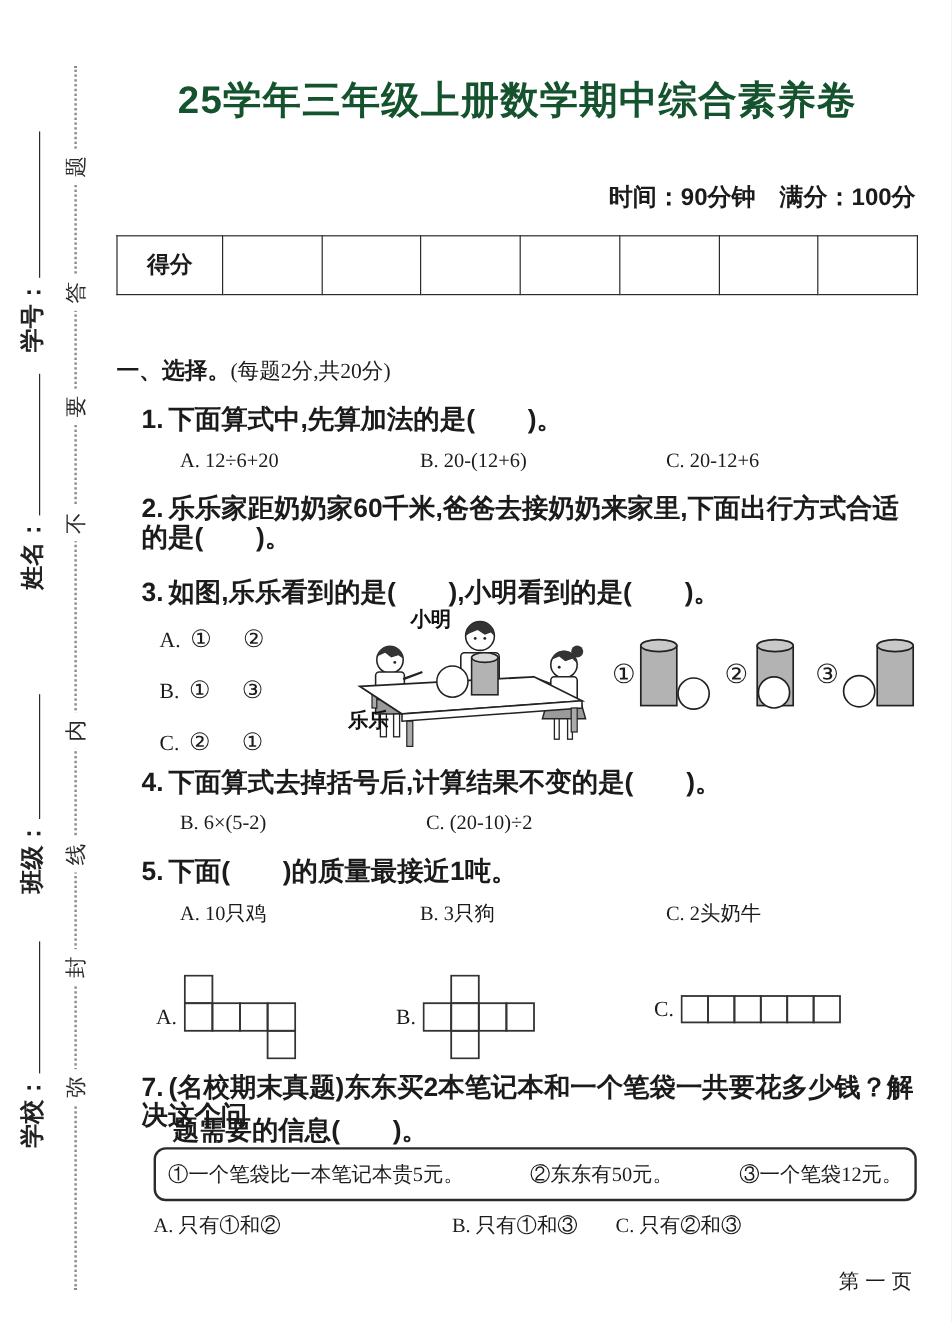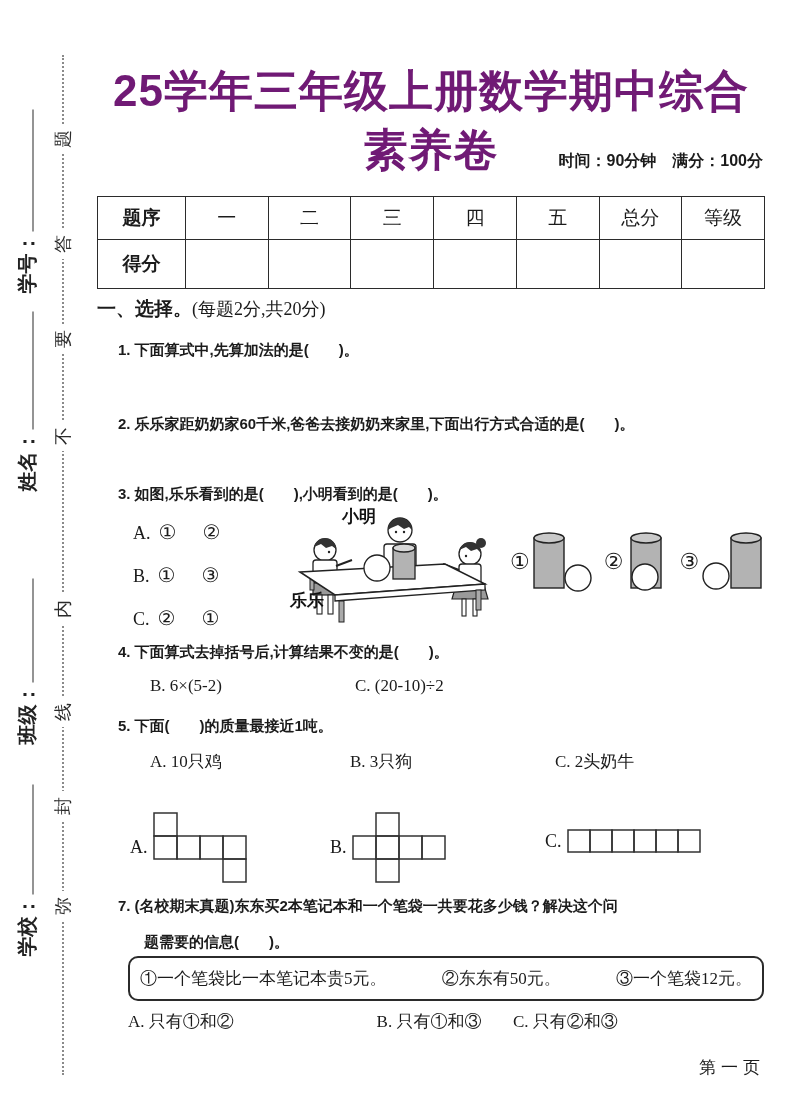--- a/index.html
+++ b/index.html
@@ -13,37 +13,37 @@
   .seal-line .leader{position:absolute;left:0;right:0;top:12px;border-top:2px dotted #8a8a8a;}
   .seal-line .ch{position:absolute;top:0;height:26px;line-height:26px;background:#fff;
                  padding:0 6px;font-size:18px;color:#2a2a2a;}
   .sbl{position:absolute;transform:rotate(-90deg);display:flex;align-items:baseline;
        font-weight:bold;font-size:20px;white-space:nowrap;color:#222;}
   .sbl .line{flex:1;border-bottom:1.7px solid #2a2a2a;height:3px;margin-left:2px;}
 
   
   .content{position:absolute;left:97px;top:0;width:668px;height:1102px;}
   .title{position:absolute;left:0;top:62px;width:100%;text-align:center;
-         font-family:"Liberation Sans",sans-serif;font-weight:bold;font-size:44px;
-         letter-spacing:1px;color:#701a75;}
+         font-family:"Liberation Sans",sans-serif;font-weight:bold;font-size:32px;
+         letter-spacing:1px;color:#14532d;}
   .meta{position:absolute;right:2px;top:151px;font-family:"Liberation Sans",sans-serif;
-        font-weight:bold;font-size:16px;}
+        font-weight:bold;font-size:20px;}
 
   table.score{position:absolute;left:0;top:196px;width:668px;border-collapse:collapse;
               table-layout:fixed;}
   table.score td{border:1.7px solid #2b2b2b;text-align:center;font-size:19px;}
   table.score tr.r1 td{height:40px;}
   table.score tr.r2 td{height:46px;}
   .hd{font-family:"Liberation Sans",sans-serif;font-weight:bold;font-size:18px;}
 
   .section-h{position:absolute;left:0;top:296px;font-size:19px;}
   .section-h .b{font-family:"Liberation Sans",sans-serif;font-weight:bold;}
   .section-h .n{font-size:18px;}
 
-  .q{position:absolute;left:21px;font-size:15px;line-height:24px;}
+  .q{position:absolute;left:21px;font-size:22px;line-height:24px;}
   .q .num{font-family:"Liberation Sans",sans-serif;font-weight:bold;margin-right:4px;}
   .q .stem{font-family:"Liberation Sans",sans-serif;font-weight:bold;}
   .opts{position:absolute;left:53px;display:flex;font-size:17px;}
   .opts .o1{width:200px;}
   .opts .o2{width:205px;}
   .opts7{left:31px;}
   .opts7 .o1{width:217px;}
   .opts7 .o2{width:168px;text-align:center;}
 
   
@@ -110,49 +110,44 @@
           <col style="width:88px">
           <col>
           <col>
           <col>
           <col>
           <col>
           <col>
           <col>
         </colgroup>
       <tbody>
-          <tr class="r1">
-        <td class="hd">题序</td>
-        <td>一</td>
-        <td>二</td>
-        <td>三</td>
-        <td>四</td>
-        <td>五</td>
-        <td>总分</td>
-        <td>等级</td>
-      </tr>
       <tr class="r2">
         <td class="hd">得分</td>
         <td></td>
         <td></td>
         <td></td>
         <td></td>
         <td></td>
         <td></td>
         <td></td>
       </tr>
     </tbody>
       </table>
 
     <div class="section-h">
       <span class="b">一、选择。</span><span class="n">(每题2分,共20分)</span>
     </div>
 
     <div class="q" style="top:338px">
       <span class="num">1.</span><span class="stem">下面算式中,先算加法的是(　　)。</span>
+    </div>
+    <div class="opts" style="top:374px">
+      <span class="o1">A. 12÷6+20</span>
+      <span class="o2">B. 20-(12+6)</span>
+      <span class="o3">C. 20-12+6</span>
     </div>
 
     <div class="q" style="top:412px">
       <span class="num">2.</span><span class="stem">乐乐家距奶奶家60千米,爸爸去接奶奶来家里,下面出行方式合适的是(　　)。</span>
     </div>
 
     <div class="q" style="top:482px">
       <span class="num">3.</span><span class="stem">如图,乐乐看到的是(　　),小明看到的是(　　)。</span>
     </div>
     <div class="q3block">

